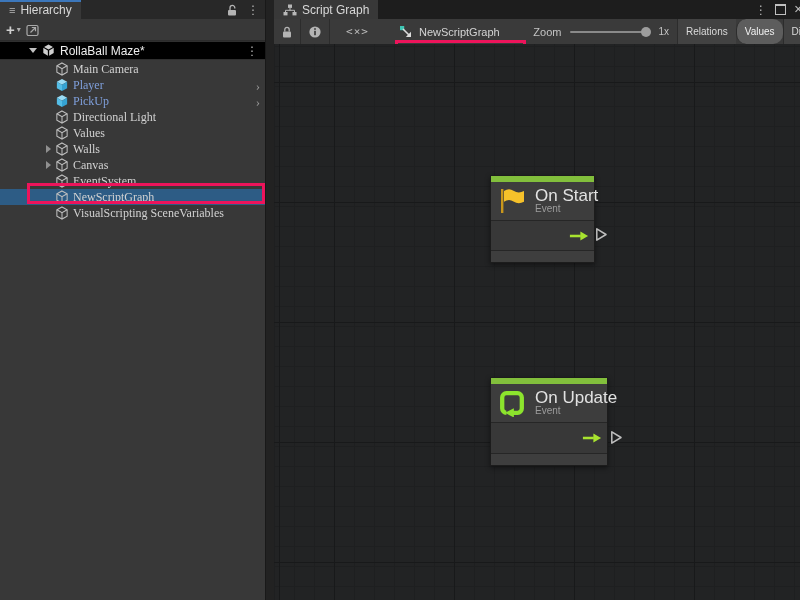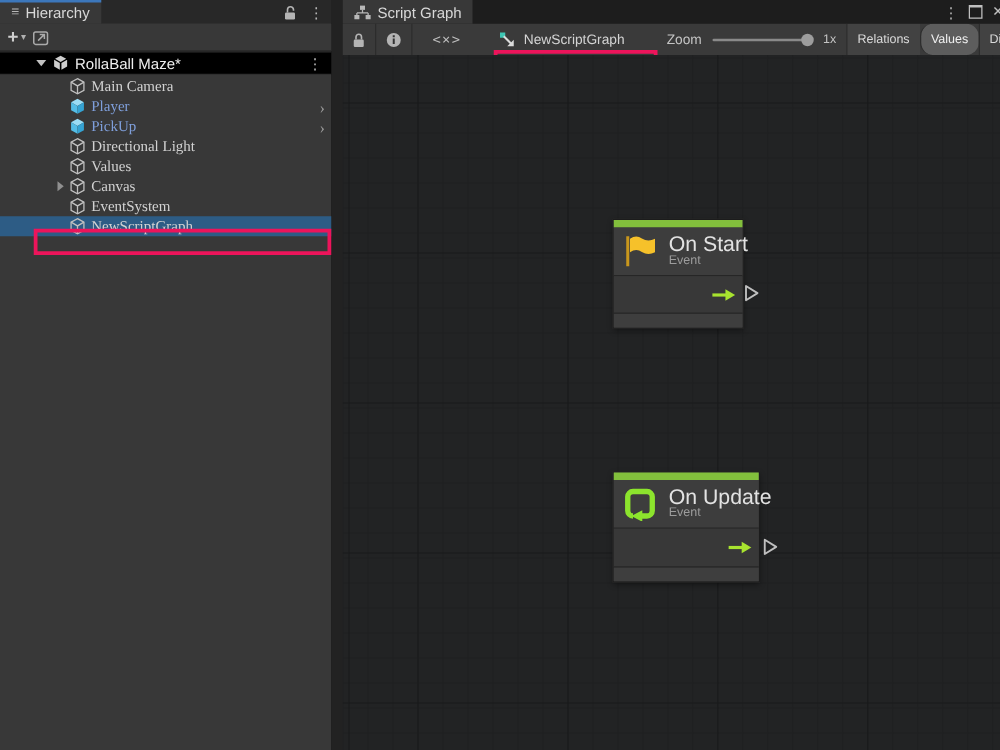--- a/index.html
+++ b/index.html
@@ -222,35 +222,51 @@
           </svg>
         <span class="lbl">Values</span>
       </div>
       <div class="row">
         <span class="arrow-slot">
             <span class="tri-right"></span>
           </span>
         <svg class="obj-icon">
             <use href="#cube-outline"></use>
           </svg>
+        <span class="lbl">Walls</span>
+      </div>
+      <div class="row">
+        <span class="arrow-slot">
+            <span class="tri-right"></span>
+          </span>
+        <svg class="obj-icon">
+            <use href="#cube-outline"></use>
+          </svg>
         <span class="lbl">Canvas</span>
       </div>
       <div class="row">
         <span class="arrow-slot"></span>
         <svg class="obj-icon">
             <use href="#cube-outline"></use>
           </svg>
         <span class="lbl">EventSystem</span>
       </div>
       <div class="row selected">
         <span class="arrow-slot"></span>
         <svg class="obj-icon">
             <use href="#cube-outline"></use>
           </svg>
         <span class="lbl">NewScriptGraph</span>
+      </div>
+      <div class="row">
+        <span class="arrow-slot"></span>
+        <svg class="obj-icon">
+            <use href="#cube-outline"></use>
+          </svg>
+        <span class="lbl">VisualScripting SceneVariables</span>
       </div>
     </div>
 
     <div id="h-annotation"></div>
   </aside>
 
   <section id="graph-panel">
     <div class="tabstrip">
       <div class="tab">
         <svg width="14" height="12">

